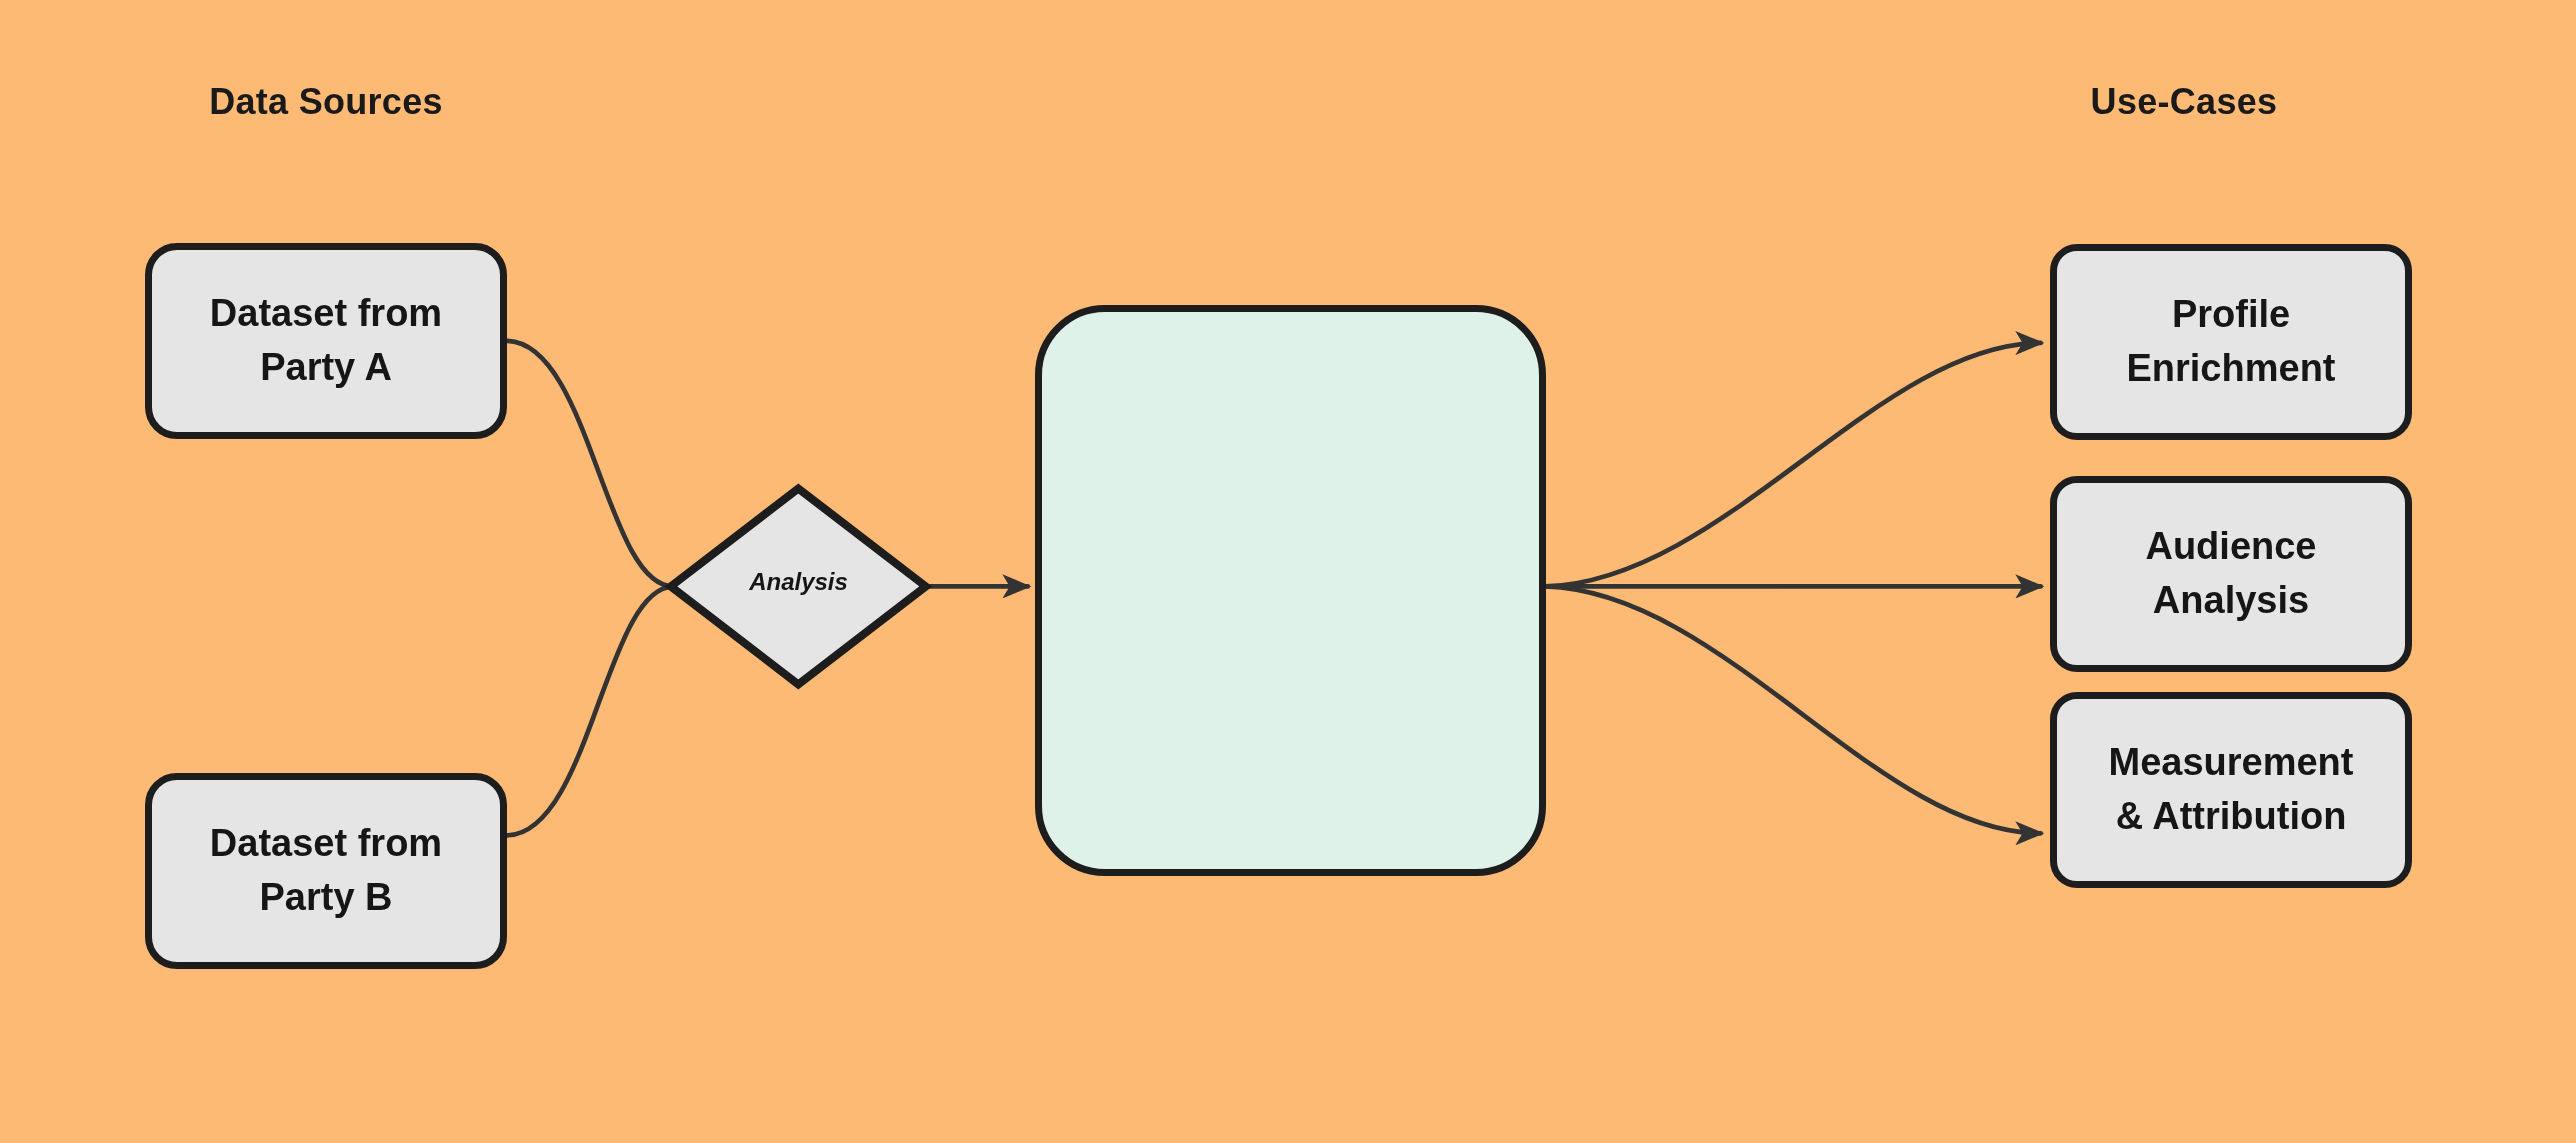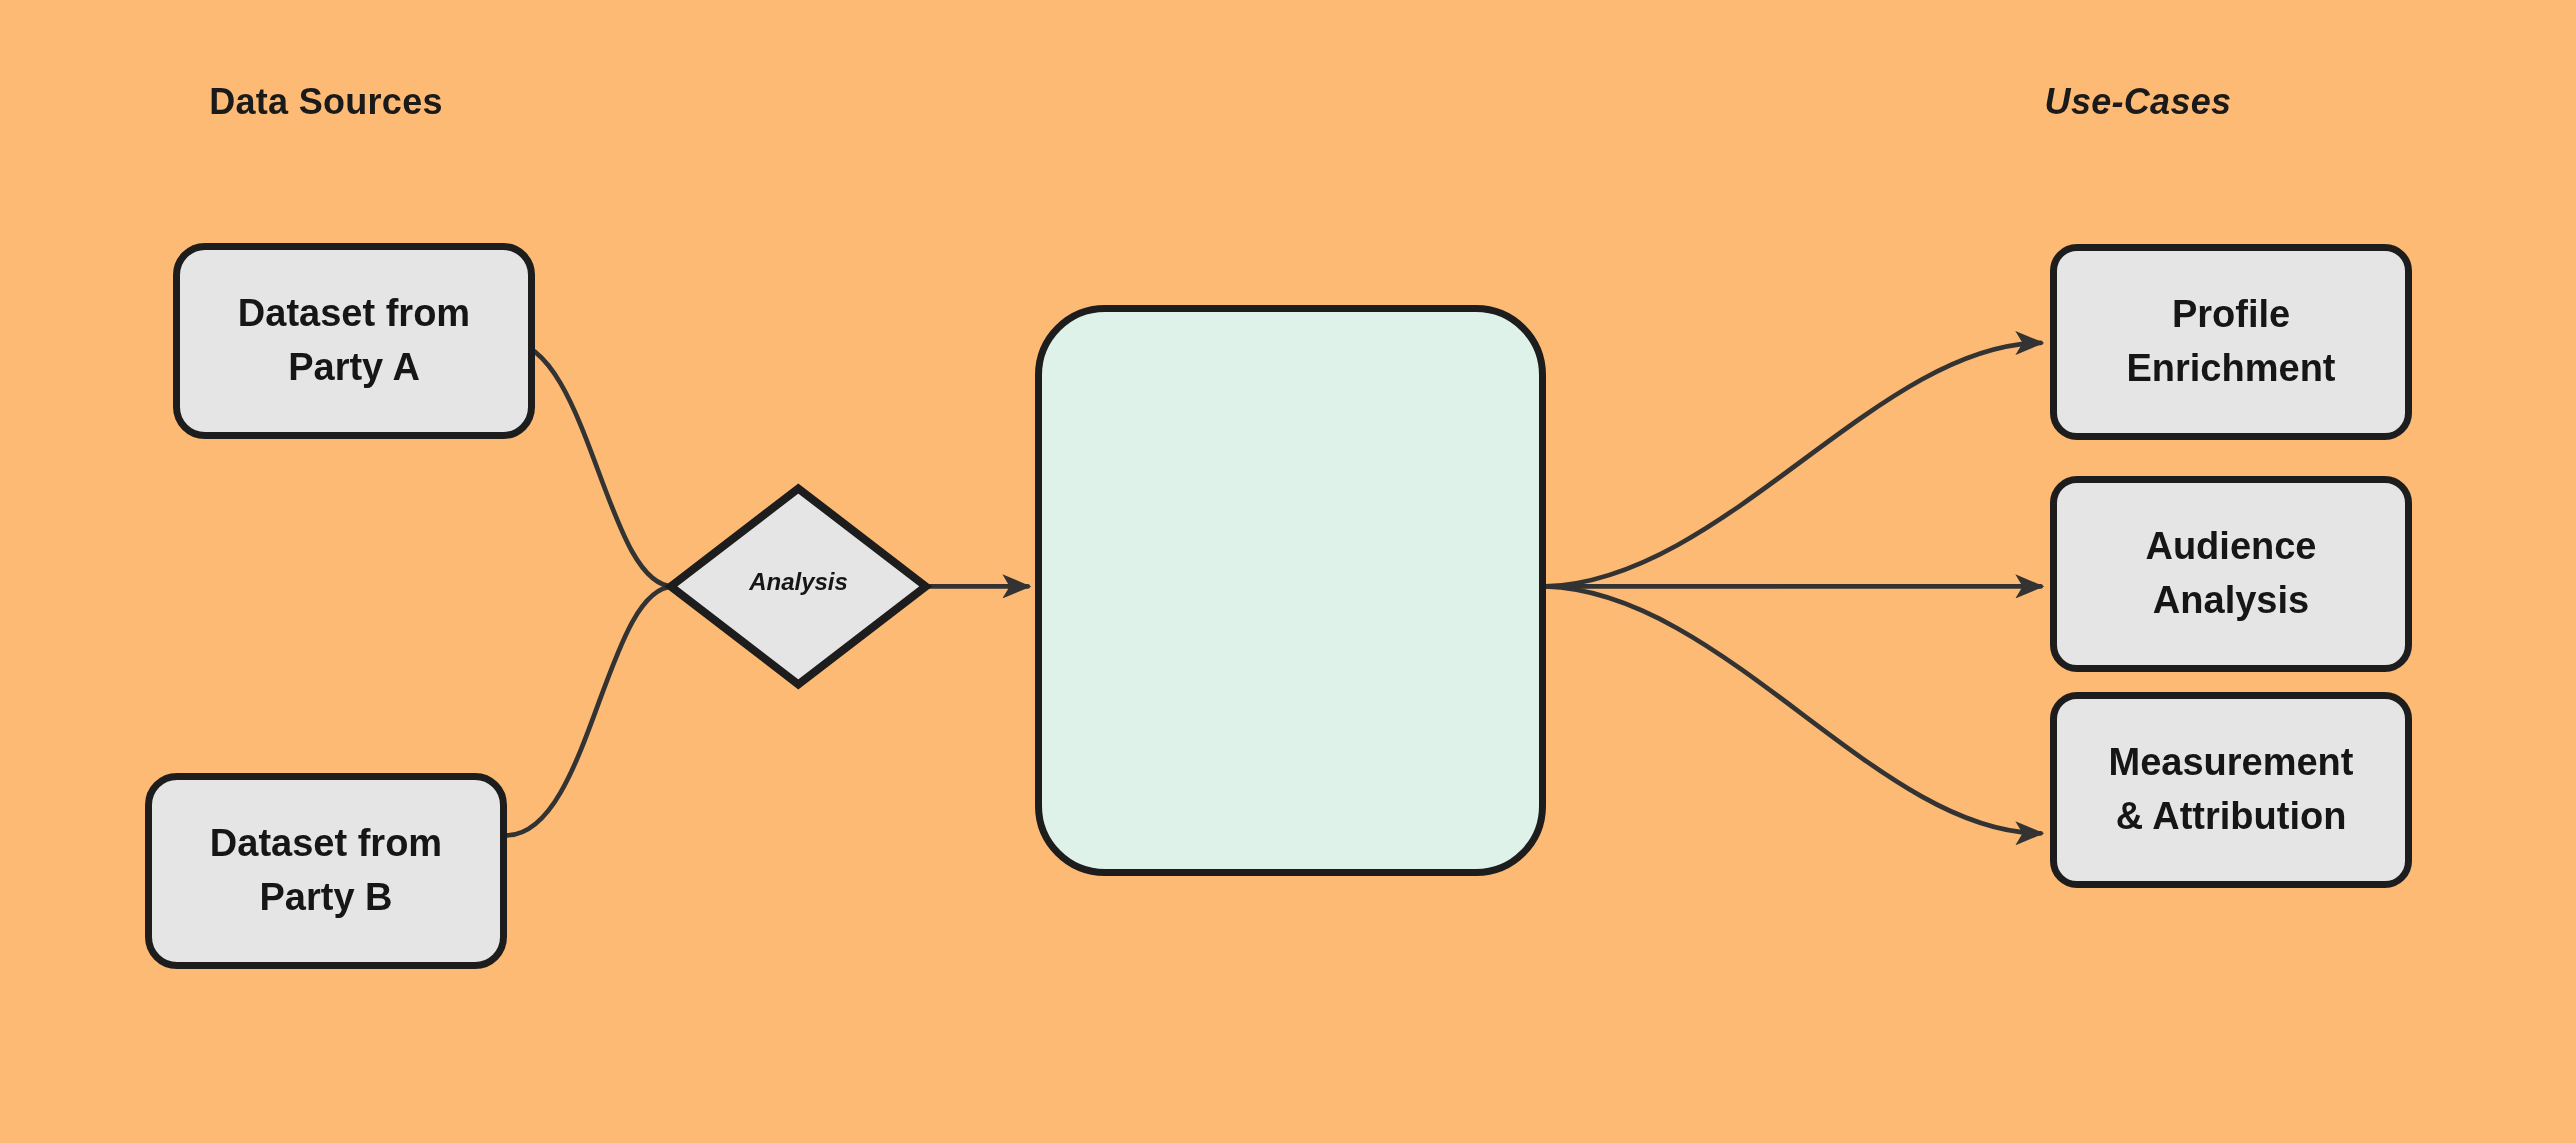--- a/index.html
+++ b/index.html
@@ -14,21 +14,21 @@
   .heading{
     position:absolute;
     width:402px;
     text-align:center;
     font-size:36px;
     font-weight:700;
     letter-spacing:0.3px;
     color:#1a1a1a;
   }
   #heading-left{left:125px;top:81px;}
-  #heading-right{left:1937px;top:81px;font-style:italic;}
+  #heading-right{left:1983px;top:81px;}
 
   svg.wires{position:absolute;left:0;top:0;width:2576px;height:1144px;}
 
   .node{
     position:absolute;
     box-sizing:border-box;
     background:#e5e5e5;
     border:7.4px solid #1d1d1d;
     border-radius:32px;
     display:flex;
@@ -39,21 +39,21 @@
   .node .label{
     font-size:38px;
     font-weight:700;
     line-height:1.42;
     max-width:295px;
     color:#161616;
   }
   .node .label.narrow{max-width:262px;}
 
   .src{left:145px;width:362px;height:196px;}
-  #node-party-a{top:243px;margin-left:28px;}
+  #node-party-a{top:243px;}
   #node-party-b{top:737px;margin-top:36px;}
 
   .use{left:2050px;width:362px;height:196px;border-radius:27px;}
   #node-profile{top:244px;}
   #node-audience{top:476px;text-align:center;}
   #node-measurement{top:692px;text-align:center;}
 
   #node-clean-room{
     position:absolute;
     box-sizing:border-box;

